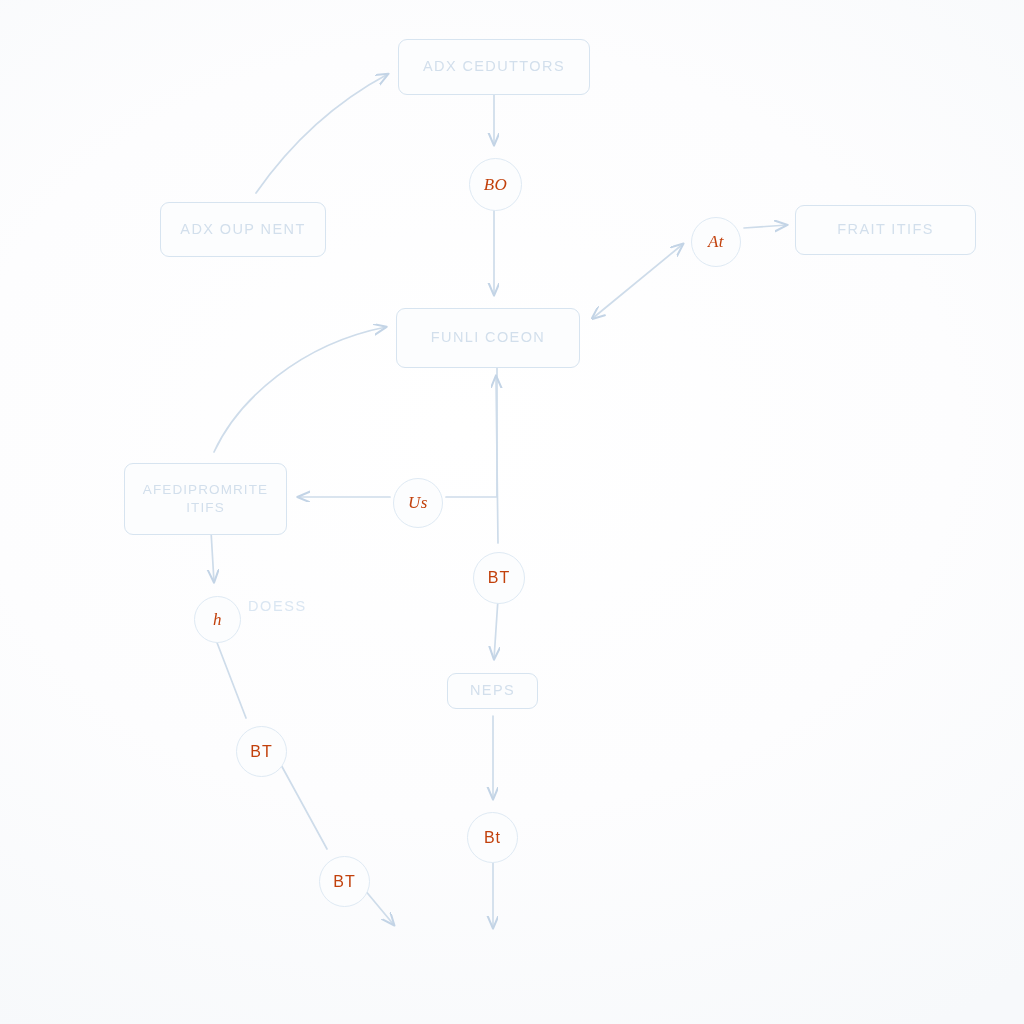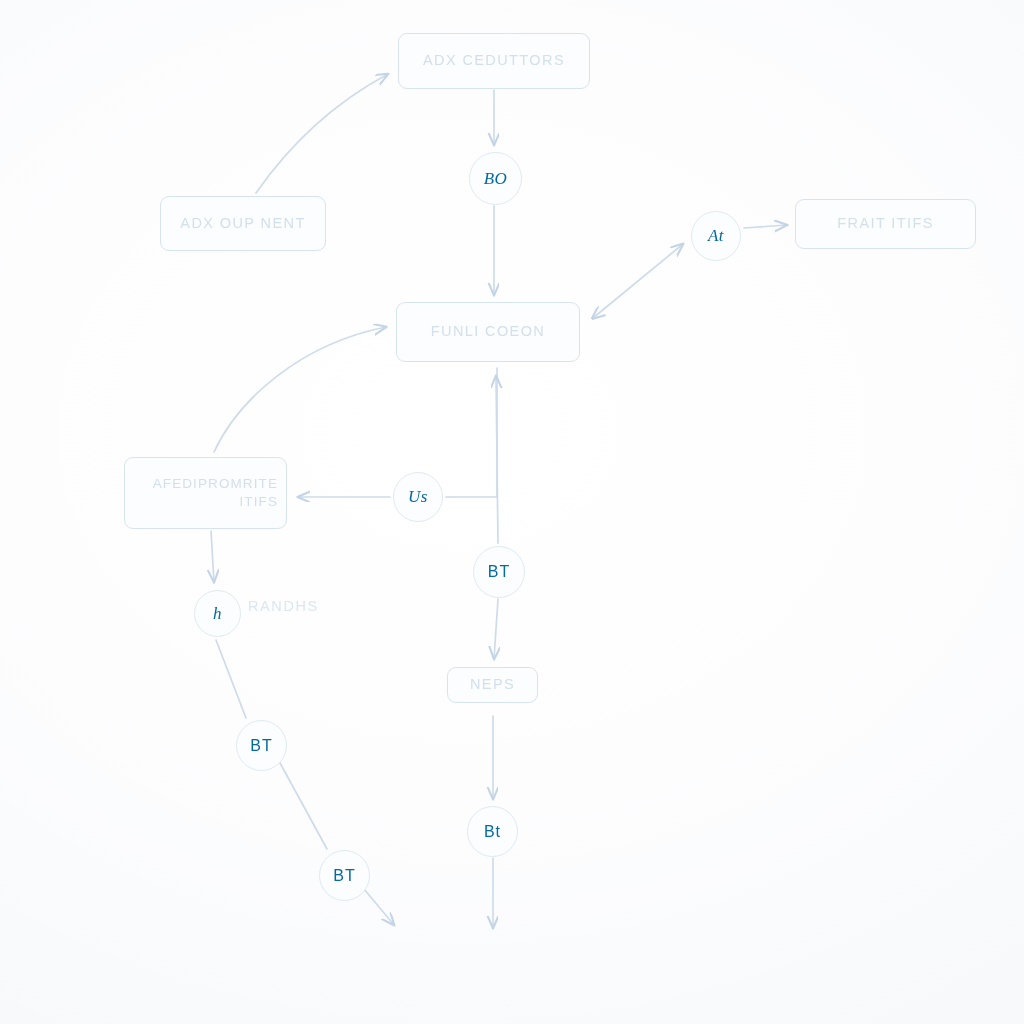--- a/index.html
+++ b/index.html
@@ -27,42 +27,43 @@
     width: 1024px;
     height: 1024px;
     pointer-events: none;
   }
   .node {
     position: absolute;
     box-sizing: border-box;
     display: flex;
     align-items: center;
     justify-content: center;
-    text-align: right;
+    text-align: center;
+    margin-top: 6px;
   }
   .node.box {
     border: 1.6px solid #d7e4f0;
     border-radius: 9px;
     background: #fcfdfe;
     color: #d2dfec;
     font-size: 14.5px;
     letter-spacing: 1.4px;
     line-height: 1.35;
     font-weight: 400;
     padding: 4px 8px;
   }
   .node.box.two-line {
     letter-spacing: 1.1px;
     font-size: 13.5px;
   }
   .node.circle {
     border: 1.7px solid #dfeaf4;
     border-radius: 50%;
     background: #fcfdfe;
-    color: #0369a1;
+    color: #c2410c;
     font-size: 17px;
     letter-spacing: 0.5px;
     font-style: italic;
     font-family: "Liberation Serif", serif;
   }
   .node.circle.plain {
     font-style: normal;
     font-family: "Liberation Sans", sans-serif;
     font-size: 16px;
     letter-spacing: 1px;
@@ -158,21 +159,21 @@
   </div>
 
   <div class="node circle" style="left:393px; top:472px; width:50px; height:50px;">
     <span>Us</span>
   </div>
 
   <div class="node circle" style="left:194px; top:590px; width:47px; height:47px;">
     <span>h</span>
   </div>
 
-  <div class="side-label" style="left:248px; top:598px;">RANDHS</div>
+  <div class="side-label" style="left:248px; top:598px;">DOESS</div>
 
   <div class="node circle plain" style="left:473px; top:546px; width:52px; height:52px;">
     <span>BT</span>
   </div>
 
   <div class="node box" style="left:447px; top:667px; width:91px; height:36px;">
     <span>NEPS</span>
   </div>
 
   <div class="node circle plain" style="left:236px; top:720px; width:51px; height:51px;">

